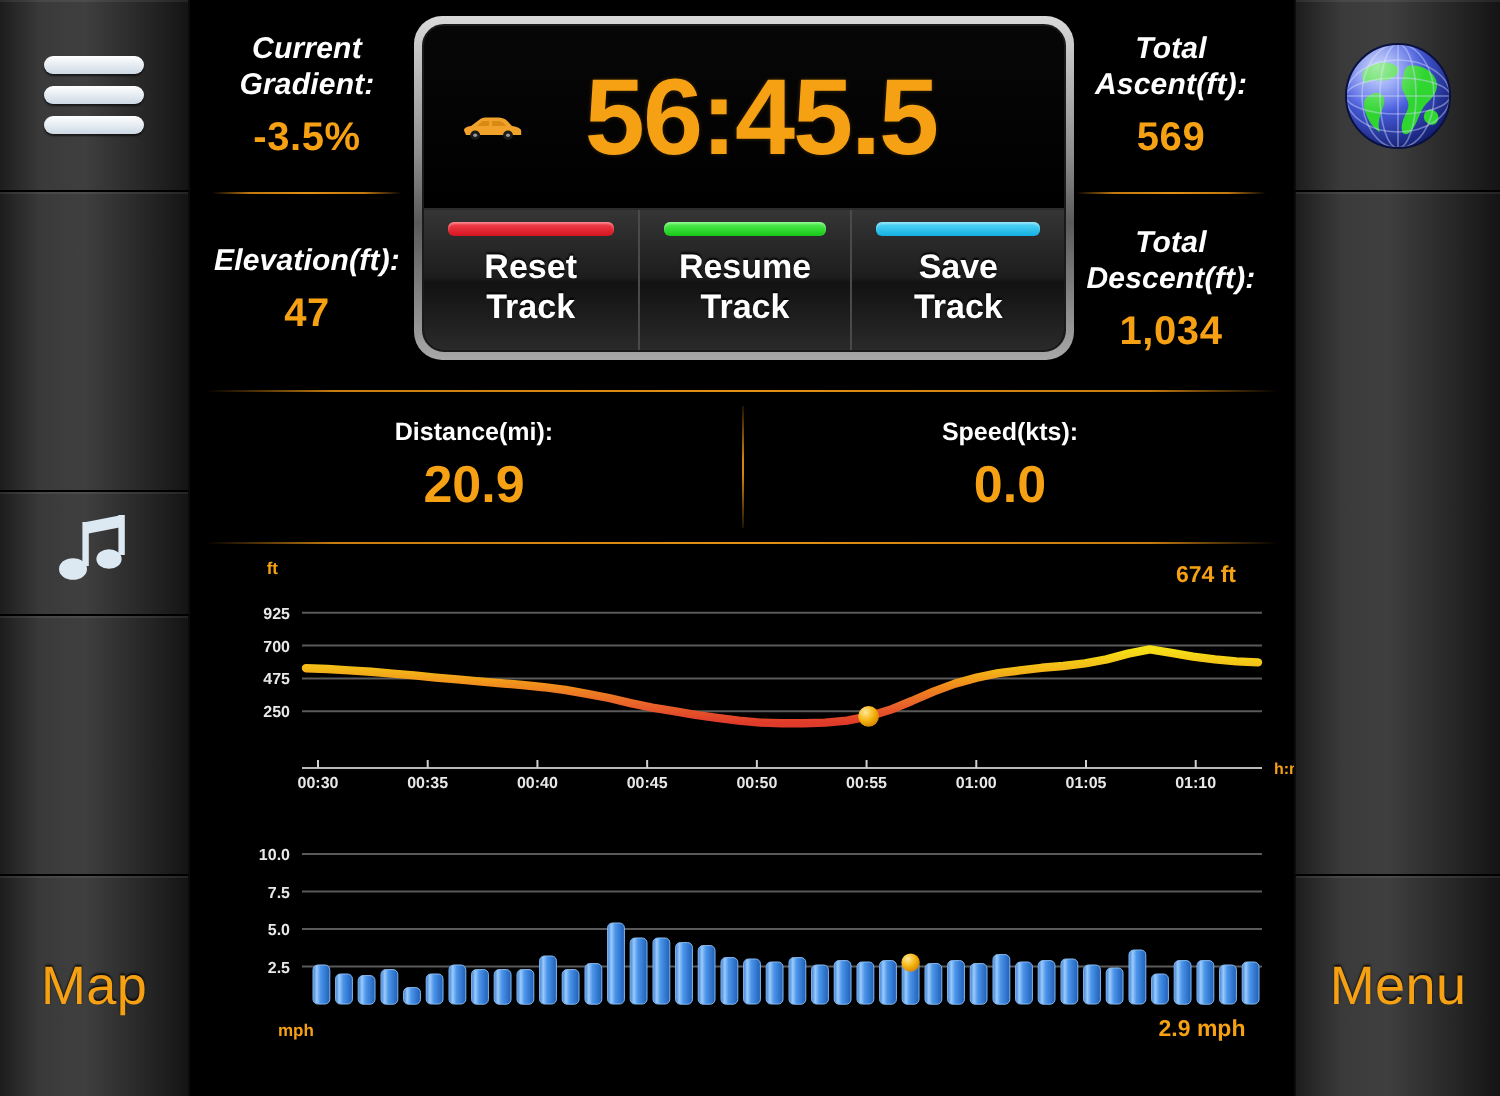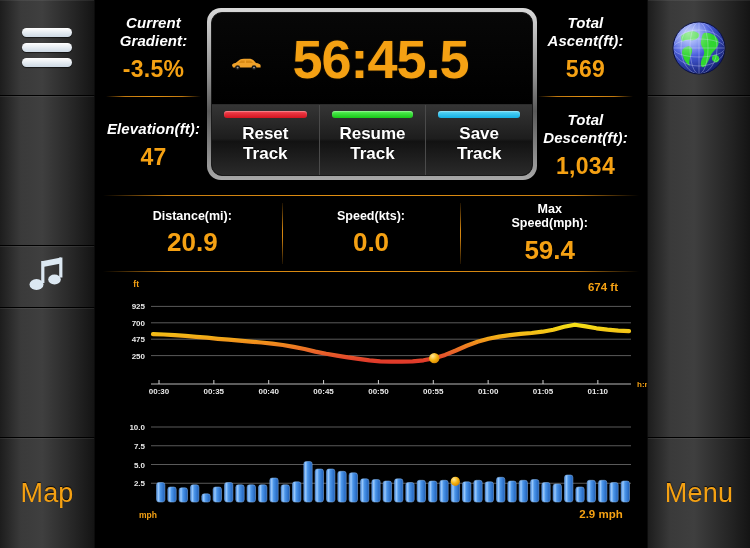--- a/index.html
+++ b/index.html
@@ -93,21 +93,21 @@
   }
   .stat-cell.withline:after{
     content:""; position:absolute; left:6%; right:6%; bottom:0; height:1px;
     background:linear-gradient(to right,rgba(180,105,10,0) 0%,#c0780f 20%,#e39112 50%,#c0780f 80%,rgba(180,105,10,0) 100%);
   }
   .stat-label{
     color:#ffffff; font-size:15px; font-weight:bold;
     text-align:center; line-height:1.18; letter-spacing:0.1px;font-style:italic;
   }
   .stat-value{
-    color:#f5a113; font-size:23px; font-weight:bold;
+    color:#f5a113; font-size:20px; font-weight:bold;
     margin-top:7px; letter-spacing:0.3px;
   }
 
   
   .timer-module{
     position:absolute; left:112px; top:8px; width:330px; height:172px;
     border-radius:14px;
     background:linear-gradient(to bottom,#d9d9d9 0%,#8e8e8e 40%,#5a5a5a 60%,#a8a8a8 100%);
     padding:4px;
     box-shadow:0 3px 7px rgba(0,0,0,0.85);
@@ -322,27 +322,20 @@
     </div>
 
     <div class="mid-row">
       <div class="mid-cell">
         <div class="mid-label">Distance(mi):</div>
         <div class="mid-value">20.9</div>
       </div>
       <div class="mid-cell">
         <div class="mid-label">Speed(kts):</div>
         <div class="mid-value">0.0</div>
-      </div>
-      <div class="mid-cell">
-        <div class="mid-label">
-          <span>Max</span><br>
-          <span>Speed(mph):</span>
-        </div>
-        <div class="mid-value">59.4</div>
       </div>
     </div>
 
     <div class="charts">
       <div class="chart-box">
         <svg id="elev-svg" class="chart-svg" width="552" height="130" viewBox="0 0 552 130">
             <defs>
               <linearGradient id="elevgrad" x1="0" y1="1" x2="0" y2="0" gradientUnits="objectBoundingBox">
                 <stop offset="0%" stop-color="#e03a2a"></stop>
                 <stop offset="25%" stop-color="#e8622a"></stop>

